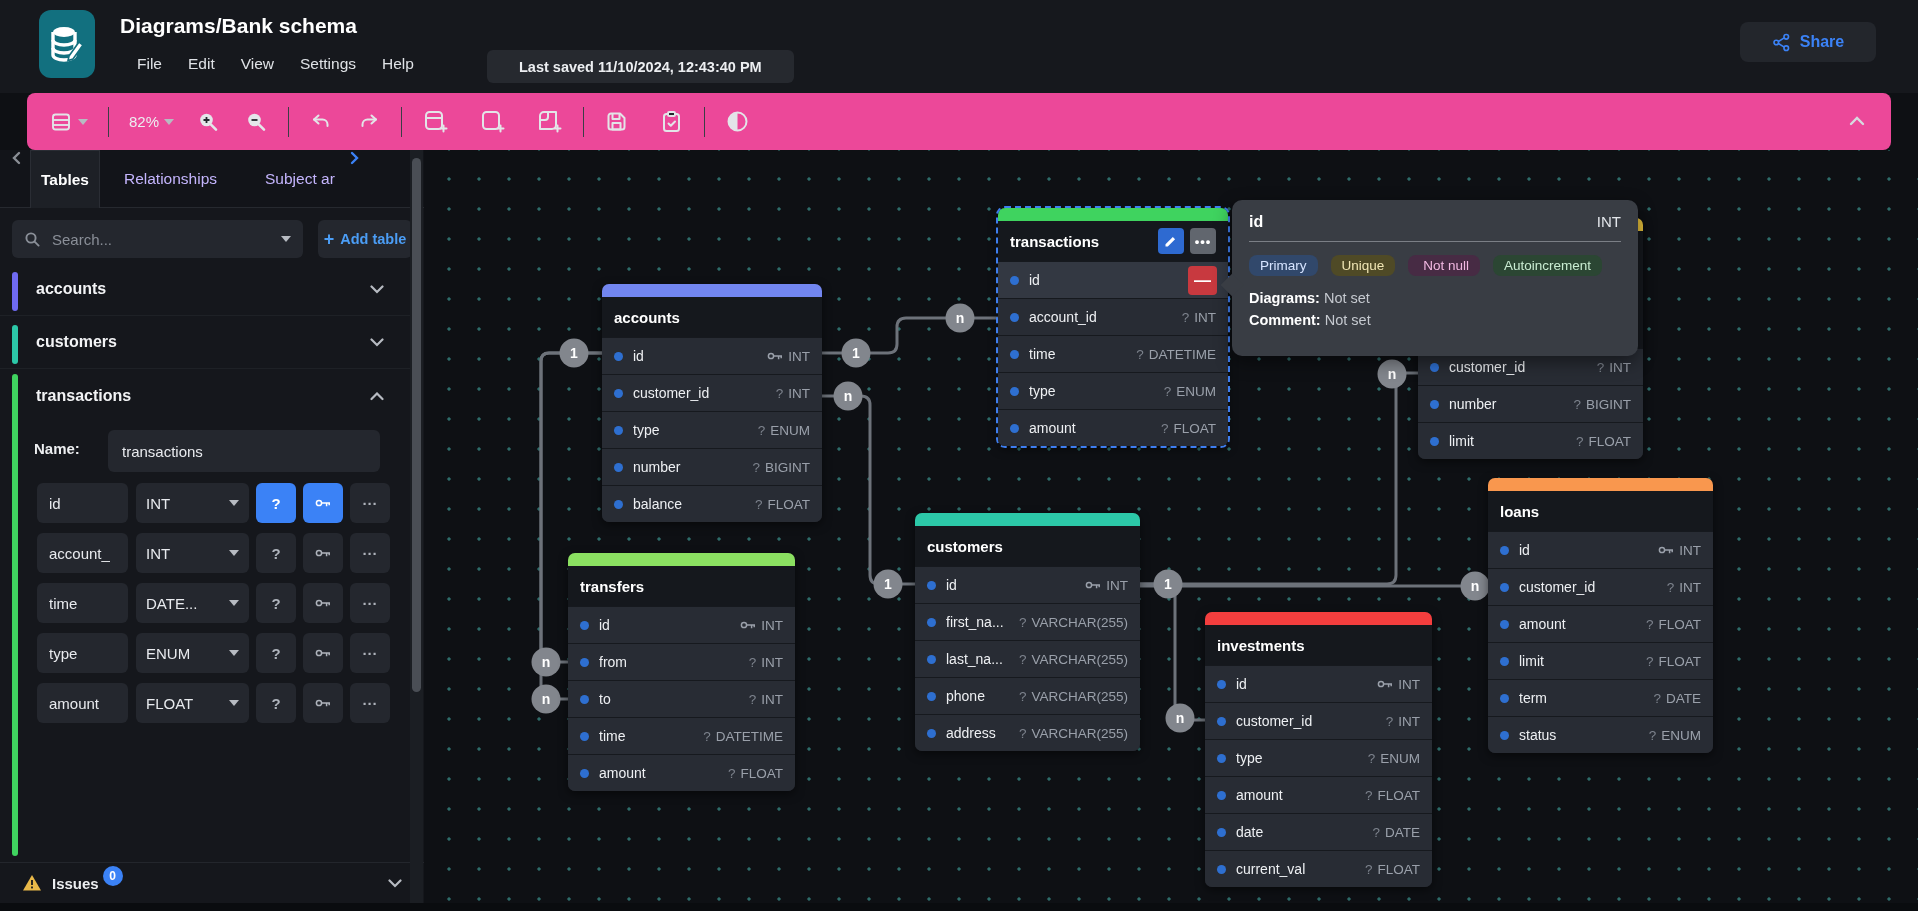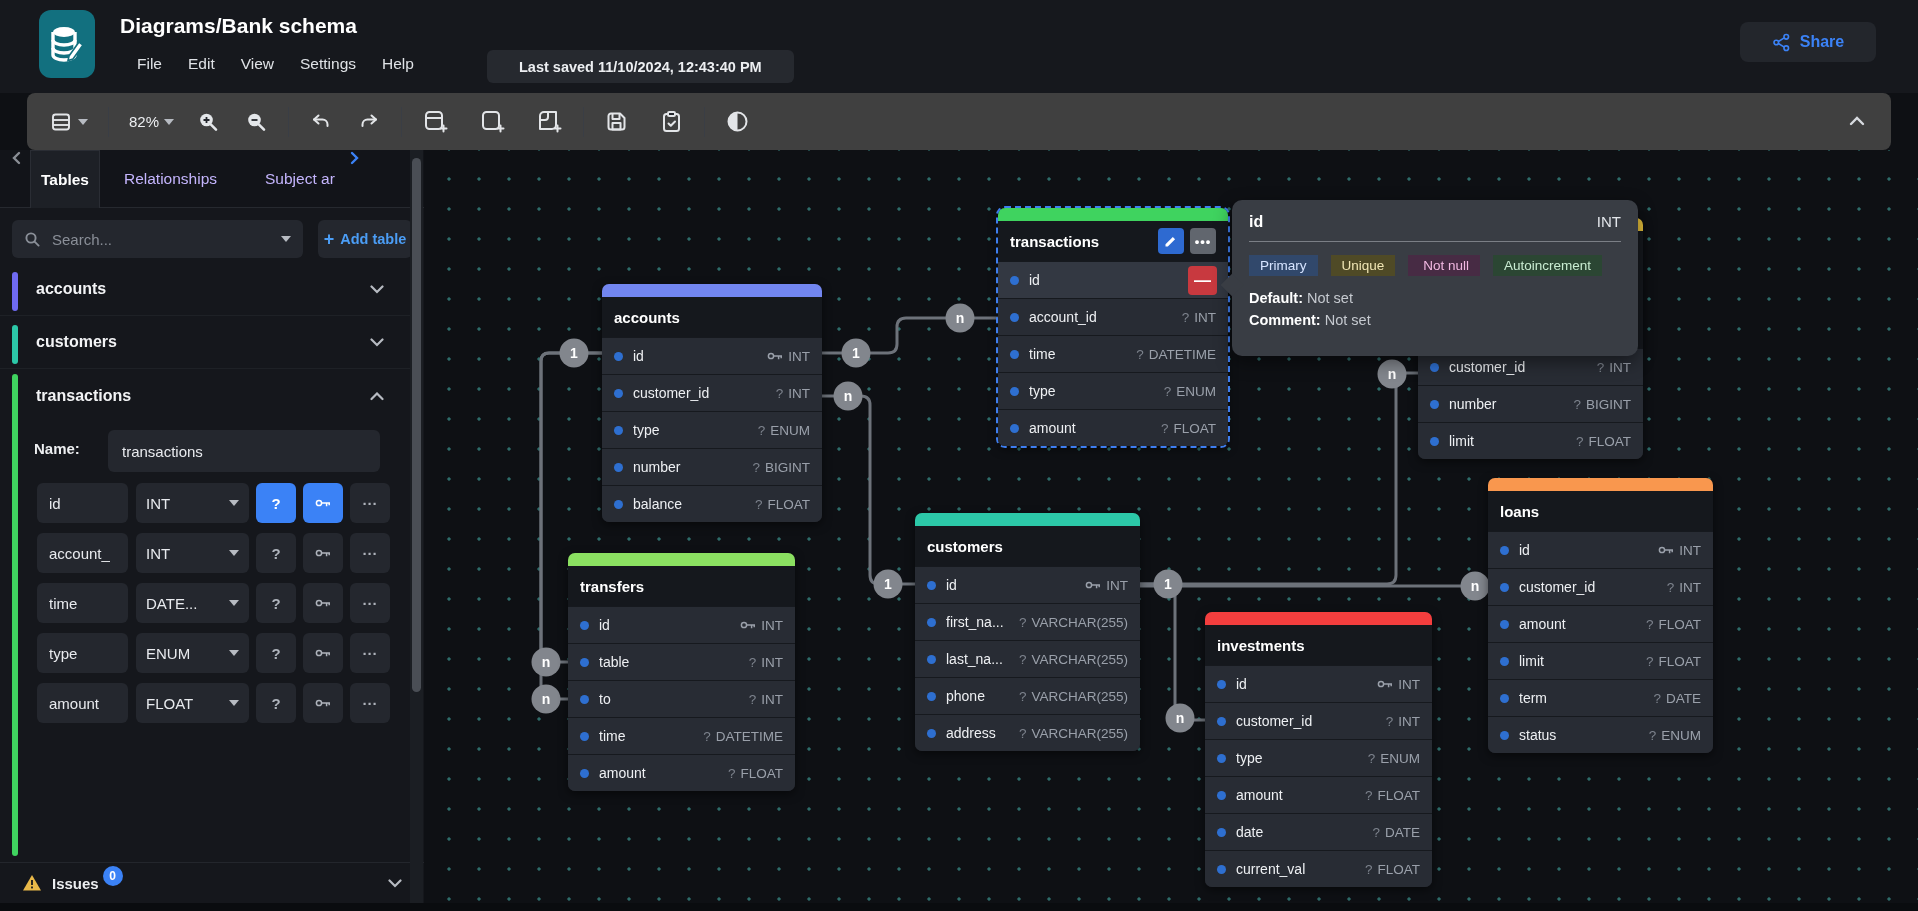--- a/index.html
+++ b/index.html
@@ -46,42 +46,42 @@
   #tooltip { position:absolute; left:1232px; top:200px; width:406px; height:156px; z-index:5;
     background:#393d44; border-radius:10px; box-shadow:0 6px 18px rgba(0,0,0,.45);
     padding:13px 17px; }
   #tooltip::before { content:""; position:absolute; left:-8px; top:77px; width:16px; height:16px;
     background:#393d44; transform:rotate(45deg); }
   .tt-head { display:flex; align-items:baseline; }
   .tt-field { color:#fff; font-size:16px; font-weight:bold; }
   .tt-type { margin-left:auto; color:#e2e5ea; font-size:15px; }
   .tt-divider { height:1px; background:#7b7f86; margin:10px 0 0; }
   .tt-badges { display:flex; gap:13px; margin-top:13px; }
-  .tt-badge { border-radius:0; padding:3px 11px; font-size:13.5px; white-space:nowrap; }
+  .tt-badge { border-radius:8px; padding:3px 11px; font-size:13.5px; white-space:nowrap; }
   .tt-rows { margin-top:11px; }
   .tt-row { color:#c6cad0; font-size:14.5px; line-height:22px; }
   .tt-row b { color:#fff; }
 
   
   #topbar { position:absolute; left:0; top:0; width:1918px; height:93px; background:#16181d; z-index:6; }
   #logo { position:absolute; left:39px; top:10px; width:56px; height:68px; border-radius:12px;
     background:#12707f; display:flex; align-items:center; justify-content:center; }
   #page-title { position:absolute; left:120px; top:14px; color:#fff; font-size:21px; font-weight:600; }
   #menu-row { position:absolute; left:124px; top:50px; display:flex; }
   .menu-item { color:#dfe2e6; font-size:15.5px; padding:5px 13px; border-radius:4px; cursor:pointer; }
   #saved-chip { position:absolute; left:487px; top:50px; height:33px; background:#26292f;
     border-radius:6px; color:#eceef1; font-size:14.5px; font-weight:600; display:flex;
     align-items:center; padding:0 32px; }
   #share-btn { position:absolute; left:1740px; top:22px; width:136px; height:40px; background:#23262c;
     border:none; border-radius:8px; color:#3b82f6; font-size:16px; font-weight:bold;
     display:flex; align-items:center; justify-content:center; gap:9px; cursor:pointer;
     font-family:"Liberation Sans", sans-serif; }
 
   
-  #toolbar { position:absolute; left:27px; top:93px; width:1864px; height:57px; background:#404040;
+  #toolbar { position:absolute; left:27px; top:93px; width:1864px; height:57px; background:#ec4899;
     border-radius:8px; z-index:6; display:flex; align-items:center; padding:0 18px; color:#e3e5e8; }
   .tb-group { display:flex; align-items:center; gap:16px; }
   .tb-divider { width:1px; height:30px; background:#3a3e45; margin:0 16px; }
   .tb-btn { display:flex; align-items:center; gap:5px; cursor:pointer; color:#e3e5e8;
     background:none; border:none; padding:4px; }
   #zoom-level { font-size:15px; color:#eceef1; }
   .caret { width:0; height:0; border-left:5px solid transparent; border-right:5px solid transparent;
     border-top:6px solid #b7bbc2; }
   #toolbar-collapse { position:absolute; right:22px; top:16px; cursor:pointer; }
 
@@ -292,21 +292,21 @@
         <div class="trow">
           <span class="fdot"></span>
           <span class="fname">id</span>
           <span class="ftype"><svg width="16" height="10" viewBox="0 0 16 10" style="display:block">
               <circle cx="4" cy="5" r="2.6" fill="none" stroke="#9aa0aa" stroke-width="1.5"></circle>
               <path d="M6.6 5 H15 M11.6 5 V8.2 M14.2 5 V7.2" fill="none" stroke="#9aa0aa" stroke-width="1.5"></path>
             </svg>INT</span>
         </div>
         <div class="trow">
           <span class="fdot"></span>
-          <span class="fname">table</span>
+          <span class="fname">from</span>
           <span class="ftype"><span class="q">?</span>INT</span>
         </div>
         <div class="trow">
           <span class="fdot"></span>
           <span class="fname">to</span>
           <span class="ftype"><span class="q">?</span>INT</span>
         </div>
         <div class="trow">
           <span class="fdot"></span>
           <span class="fname">time</span>
@@ -438,21 +438,21 @@
       <span class="tt-type">INT</span>
     </div>
     <div class="tt-divider"></div>
     <div class="tt-badges" id="tt-badges">
         <span class="tt-badge" style="background: rgb(49, 72, 107); color: rgb(214, 228, 255);">Primary</span>
         <span class="tt-badge" style="background: rgb(79, 74, 38); color: rgb(240, 230, 180);">Unique</span>
         <span class="tt-badge" style="background: rgb(71, 43, 68); color: rgb(242, 184, 226); padding-left: 15px;">Not null</span>
         <span class="tt-badge" style="background: rgb(43, 70, 51); color: rgb(201, 236, 210);">Autoincrement</span>
       </div>
     <div class="tt-rows" id="tt-rows">
-        <div class="tt-row"><b>Default:</b> Not set</div>
+        <div class="tt-row"><b>Diagrams:</b> Not set</div>
         <div class="tt-row"><b>Comment:</b> Not set</div>
       </div>
   </div>
 
   <header id="topbar">
     <div id="logo">
       <svg class="icon" width="34" height="40" viewBox="0 0 34 40">
         <ellipse cx="14" cy="8" rx="11" ry="5" fill="#fff"></ellipse>
         <path d="M3 8 v8 c0,2.8 4.9,5 11,5 s11,-2.2 11,-5 V8" fill="none" stroke="#fff" stroke-width="3.4"></path>
         <path d="M3 16 v8 c0,2.8 4.9,5 11,5 s11,-2.2 11,-5 V16" fill="none" stroke="#fff" stroke-width="3.4"></path>

